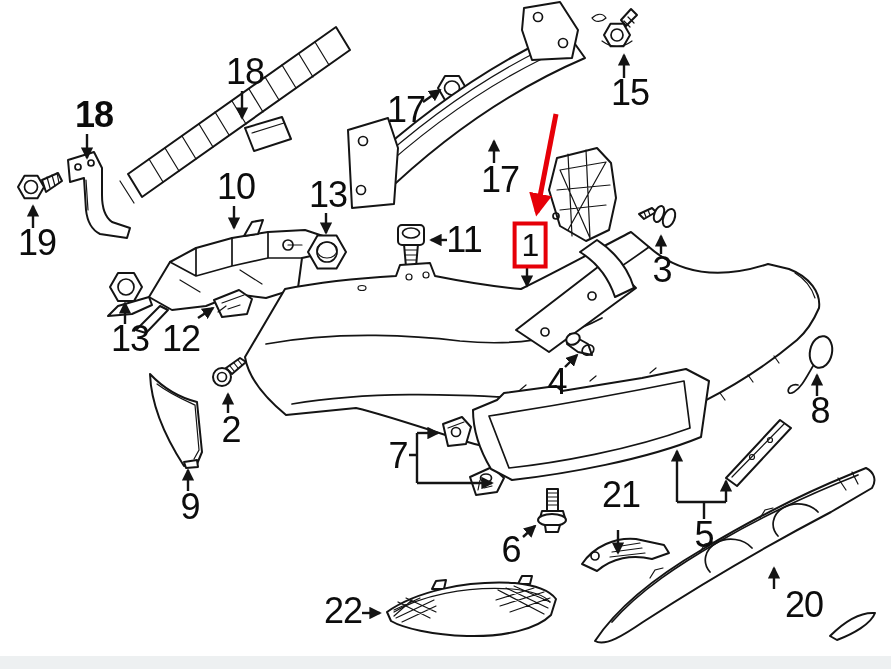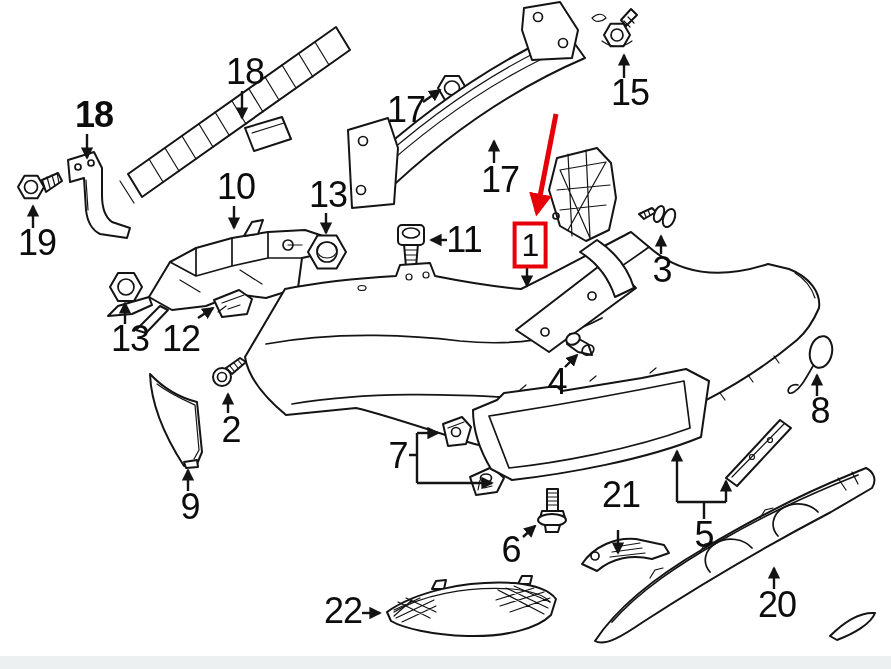--- a/index.html
+++ b/index.html
@@ -269,20 +269,20 @@
       <div class="callout" style="left: 130px; top: 340px;">13</div>
       <div class="callout" style="left: 181px; top: 324px; margin-top: 16px;">12</div>
       <div class="callout" style="left: 231px; top: 431px;">2</div>
       <div class="callout" style="left: 557px; top: 383px;">4</div>
       <div class="callout" style="left: 190px; top: 508px;">9</div>
       <div class="callout" style="left: 398px; top: 457px;">7</div>
       <div class="callout" style="left: 511px; top: 551px;">6</div>
       <div class="callout" style="left: 343px; top: 612px;">22</div>
       <div class="callout" style="left: 621px; top: 496px;">21</div>
       <div class="callout" style="left: 704px; top: 536px;">5</div>
-      <div class="callout" style="left: 777px; top: 606px;">20</div>
+      <div class="callout" style="left: 804px; top: 606px;">20</div>
       <div class="callout" style="left: 820px; top: 412px;">8</div>
       <div class="callout hi" style="left: 530px; top: 245px;">1</div>
     </div>
 
 <div id="footer"></div>
 
 </div>
 
 </body></html>

